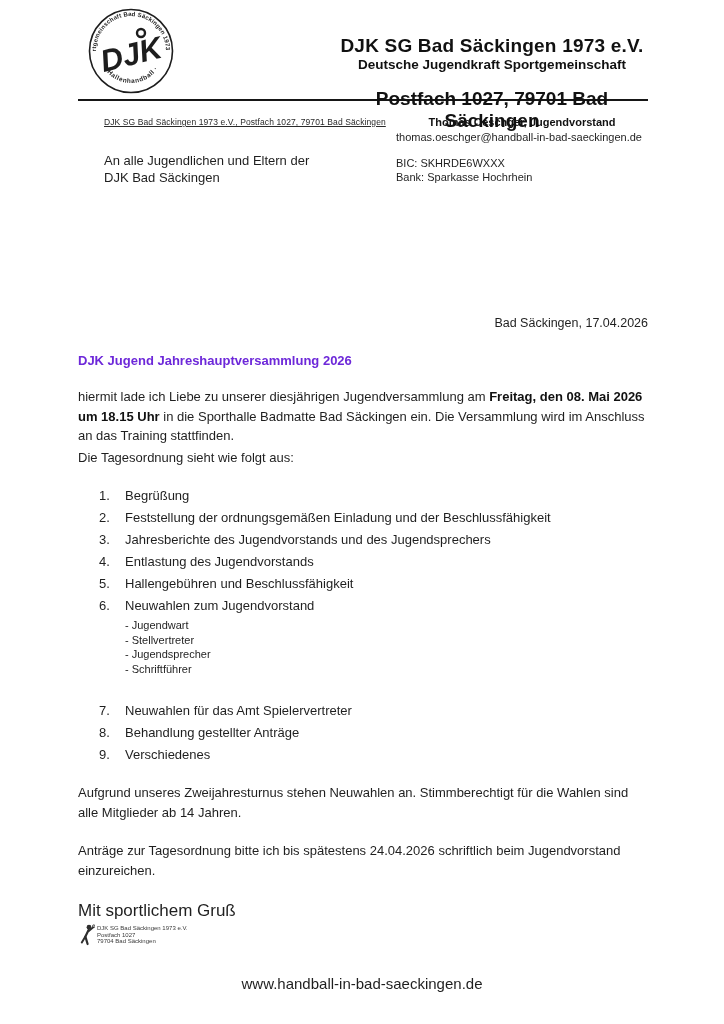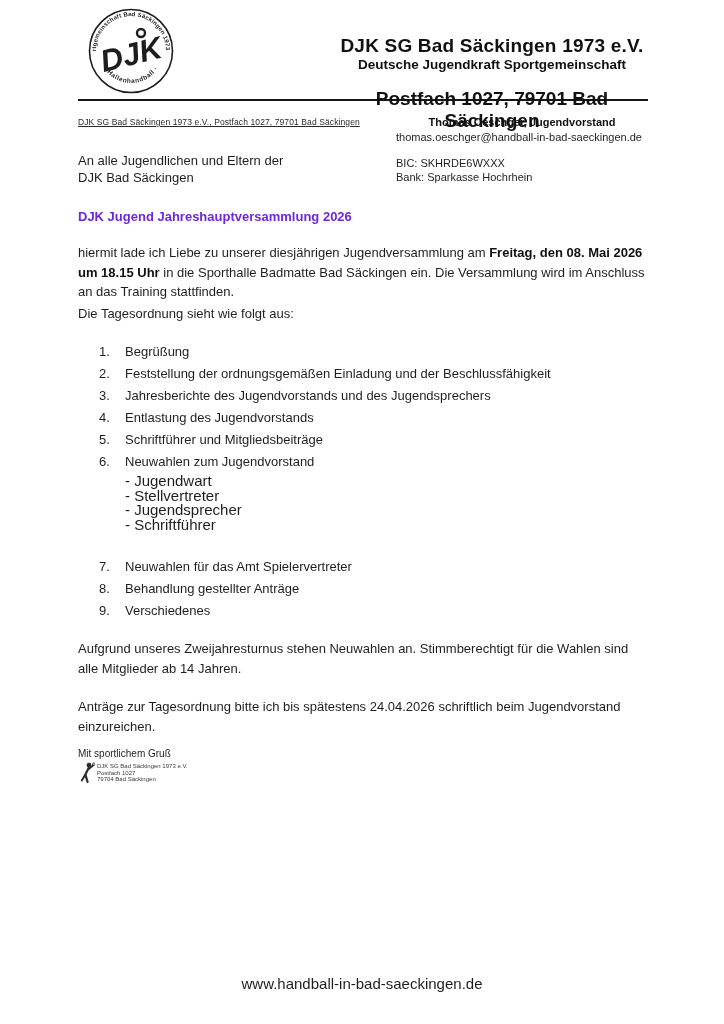--- a/index.html
+++ b/index.html
@@ -17,21 +17,21 @@
   .letterhead { position: relative; height: 99px; padding-top: 26px; }
   .club-logo { position: absolute; left: 10px; top: 8px; width: 86px; height: 86px; }
   .head-text { width: 312px; margin-left: auto; text-align: center; padding-top: 9px; }
   .head-title { font-size: 19px; font-weight: bold; color: #111; line-height: 22px; letter-spacing: 0.2px; }
   .head-subtitle { font-size: 13.5px; font-weight: bold; color: #111; line-height: 16px; }
   .head-poline { font-size: 19px; font-weight: bold; color: #111; margin-top: 15px; line-height: 22px; }
   .rule { border-top: 2px solid #161616; }
 
   
   .addr-row { display: flex; margin-top: 14px; }
-  .addr-left { flex: 1; }
+  .addr-left { flex: 1; margin-left: 26px; }
   .sender-line {
     font-size: 8.5px; color: #2a2a2a; text-decoration: underline;
     letter-spacing: 0.1px; margin-top: 2px;
   }
   .recipient { margin-top: 25px; font-size: 13px; line-height: 17px; }
   .addr-right { width: 252px; font-size: 11px; line-height: 14px; }
   .contact-name { font-weight: bold; color: #111; text-align: center; }
   .contact-email { margin-top: 1px; }
   .bank-block { margin-top: 12px; }
   .bank-heading { font-weight: bold; color: #111; }
@@ -41,24 +41,24 @@
   .subject { margin-top: 23px; font-size: 13px; font-weight: bold; color: #6d28d9; }
   .salutation { margin-top: 22px; font-size: 13px; }
   .para { margin-top: 19px; font-size: 13px; line-height: 19.5px; }
   .para b { color: #111; }
 
   .agenda { margin-top: 2px; }
   .agenda-list { margin-top: 19px; }
   .agenda-item { display: flex; font-size: 13px; line-height: 19px; margin-bottom: 3px; }
   .agenda-num { width: 26px; margin-left: 21px; flex: 0 0 auto; }
   .agenda-text { flex: 1; }
-  .agenda-sub { margin-left: 47px; margin-top: 1px; font-size: 15px; line-height: 14.5px; }
+  .agenda-sub { margin-left: 47px; margin-top: 1px; font-size: 11px; line-height: 14.5px; }
   .agenda-list.second { margin-top: 25px; }
 
-  .greeting { margin-top: 12px; font-size: 10px; }
+  .greeting { margin-top: 21px; font-size: 17px; }
 
   
   .stamp { margin-top: 3px; margin-left: 2px; width: 108px; }
   .stamp-top { display: flex; align-items: flex-start; }
   .stamp-icon { width: 15px; height: 22px; flex: 0 0 auto; margin-right: 2px; }
   .stamp-lines { font-size: 6px; line-height: 6.5px; color: #3a3a3a; padding-top: 1px; white-space: nowrap; }
 
   .footer { position: absolute; left: 0; right: 0; bottom: 32px; text-align: center; font-size: 15px; }
 
   svg text { fill: #1d1d1d; }
@@ -107,20 +107,21 @@
     <div class="addr-right">
       <div class="contact-name">Thomas Oeschger, Jugendvorstand</div>
       <div class="contact-email">thomas.oeschger@handball-in-bad-saeckingen.de</div>
       <div class="bank-block">
         <div>BIC: SKHRDE6WXXX</div>
         <div>Bank: Sparkasse Hochrhein</div>
       </div>
     </div>
   </div>
 
+  <div class="dateline">Bad Säckingen, 17.04.2026</div>
   <div class="subject">DJK Jugend Jahreshauptversammlung 2026</div>
 
   <p class="para"><span>hiermit lade ich Liebe zu unserer diesjährigen Jugendversammlung am </span><b>Freitag, den 08. Mai 2026 um 18.15 Uhr</b><span> in die Sporthalle Badmatte Bad Säckingen ein. Die Versammlung wird im Anschluss an das Training stattfinden.</span></p>
 
   <p class="para agenda">Die Tagesordnung sieht wie folgt aus:</p>
 
   <div class="agenda-list">
 
       <div class="agenda-item">
         <span class="agenda-num">1.</span>
@@ -137,21 +138,21 @@
         <span class="agenda-text">Jahresberichte des Jugendvorstands und des Jugendsprechers</span>
       </div>
 
       <div class="agenda-item">
         <span class="agenda-num">4.</span>
         <span class="agenda-text">Entlastung des Jugendvorstands</span>
       </div>
 
       <div class="agenda-item">
         <span class="agenda-num">5.</span>
-        <span class="agenda-text">Schriftführer und Mitgliedsbeiträge</span>
+        <span class="agenda-text">Hallengebühren und Beschlussfähigkeit</span>
       </div>
 
       <div class="agenda-item">
         <span class="agenda-num">6.</span>
         <span class="agenda-text">Neuwahlen zum Jugendvorstand</span>
       </div>
     </div>
 
   <div class="agenda-sub">
 

